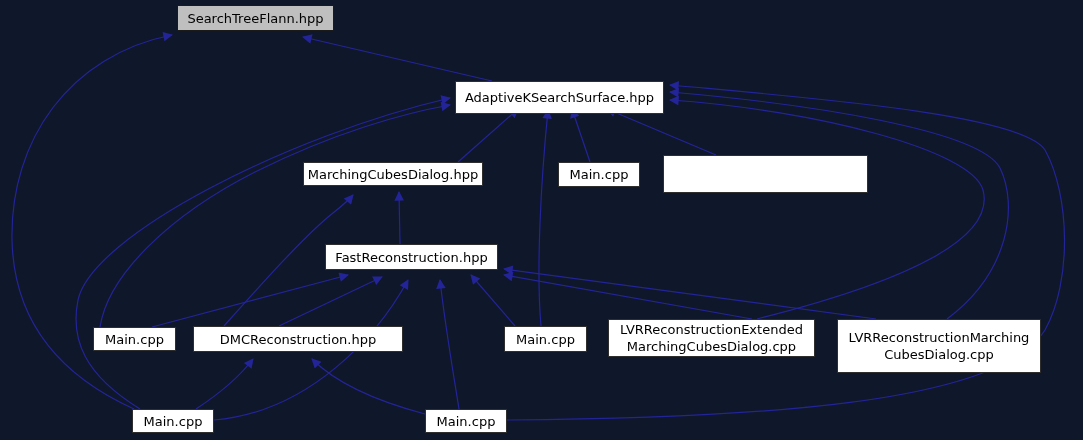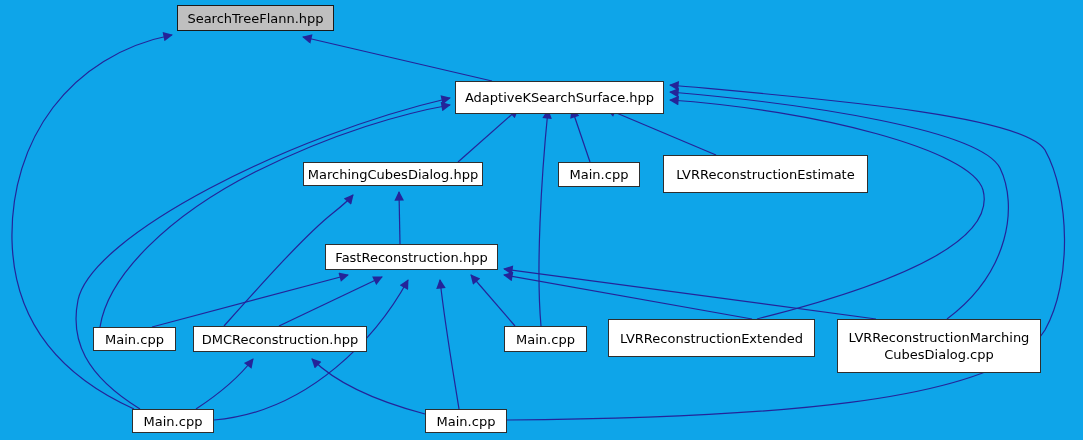--- a/index.html
+++ b/index.html
@@ -5,21 +5,21 @@
   html, body {
     margin: 0;
     padding: 0;
     background: #ffffff;
     font-family: "DejaVu Sans", "Liberation Sans", sans-serif;
   }
   #canvas {
     position: relative;
     width: 1083px;
     height: 440px;
-    background: #0ea5e9;
+    background: #0f172a;
     overflow: hidden;
   }
   #edges {
     position: absolute;
     left: 0;
     top: 0;
     z-index: 0;
   }
   .edge {
     fill: none;
@@ -101,41 +101,41 @@
 
   <div class="node" style="left:303px; top:162px; width:180px; height:24px;">
     <span>MarchingCubesDialog.hpp</span>
   </div>
 
   <div class="node" style="left:558px; top:162px; width:82px; height:25px;">
     <span>Main.cpp</span>
   </div>
 
   <div class="node" style="left:663px; top:155px; width:205px; height:38px;">
-    <span>LVRReconstructionEstimate</span>
   </div>
 
   <div class="node" style="left:325px; top:244px; width:173px; height:26px;">
     <span>FastReconstruction.hpp</span>
   </div>
 
   <div class="node" style="left:93px; top:327px; width:83px; height:24px;">
     <span>Main.cpp</span>
   </div>
 
-  <div class="node" style="left:193px; top:326px; width:174px; height:26px;">
+  <div class="node" style="left:193px; top:326px; width:210px; height:26px;">
     <span>DMCReconstruction.hpp</span>
   </div>
 
   <div class="node" style="left:504px; top:326px; width:83px; height:26px;">
     <span>Main.cpp</span>
   </div>
 
   <div class="node" style="left:608px; top:319px; width:207px; height:38px;">
     <span>LVRReconstructionExtended</span>
+    <span>MarchingCubesDialog.cpp</span>
   </div>
 
   <div class="node" style="left:837px; top:319px; width:204px; height:54px;">
     <span>LVRReconstructionMarching</span>
     <span>CubesDialog.cpp</span>
   </div>
 
   <div class="node" style="left:132px; top:409px; width:82px; height:24px;">
     <span>Main.cpp</span>
   </div>

